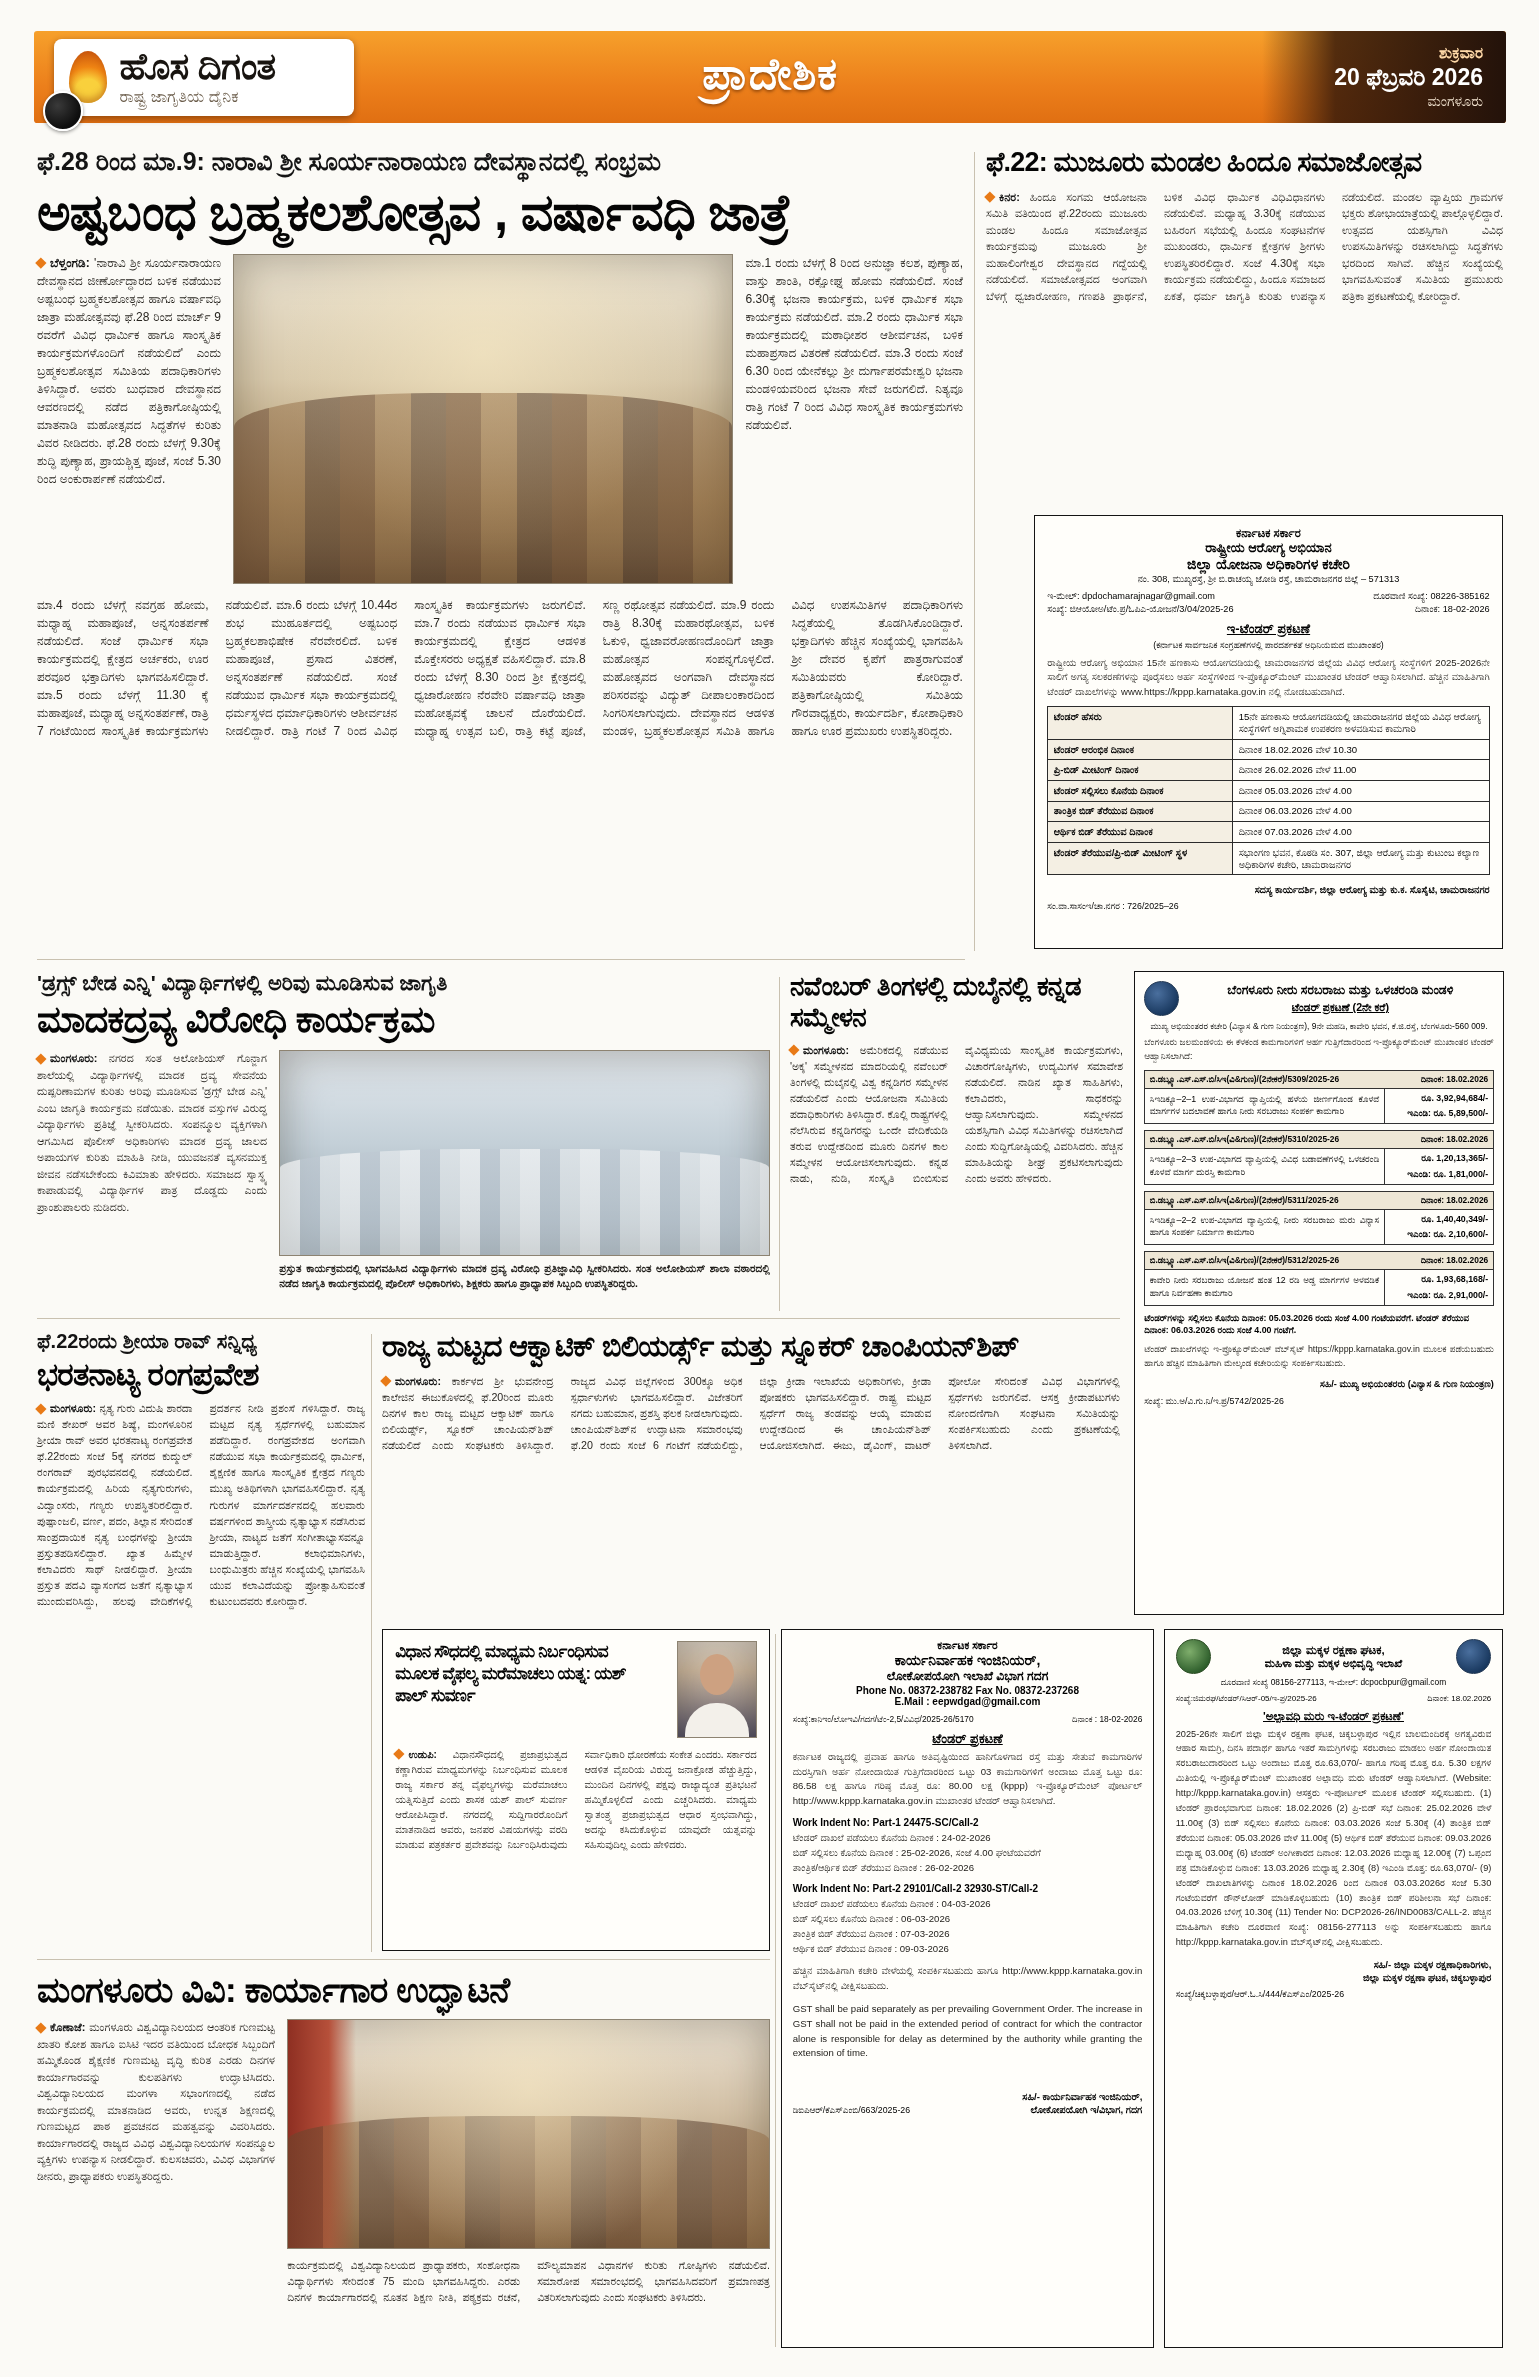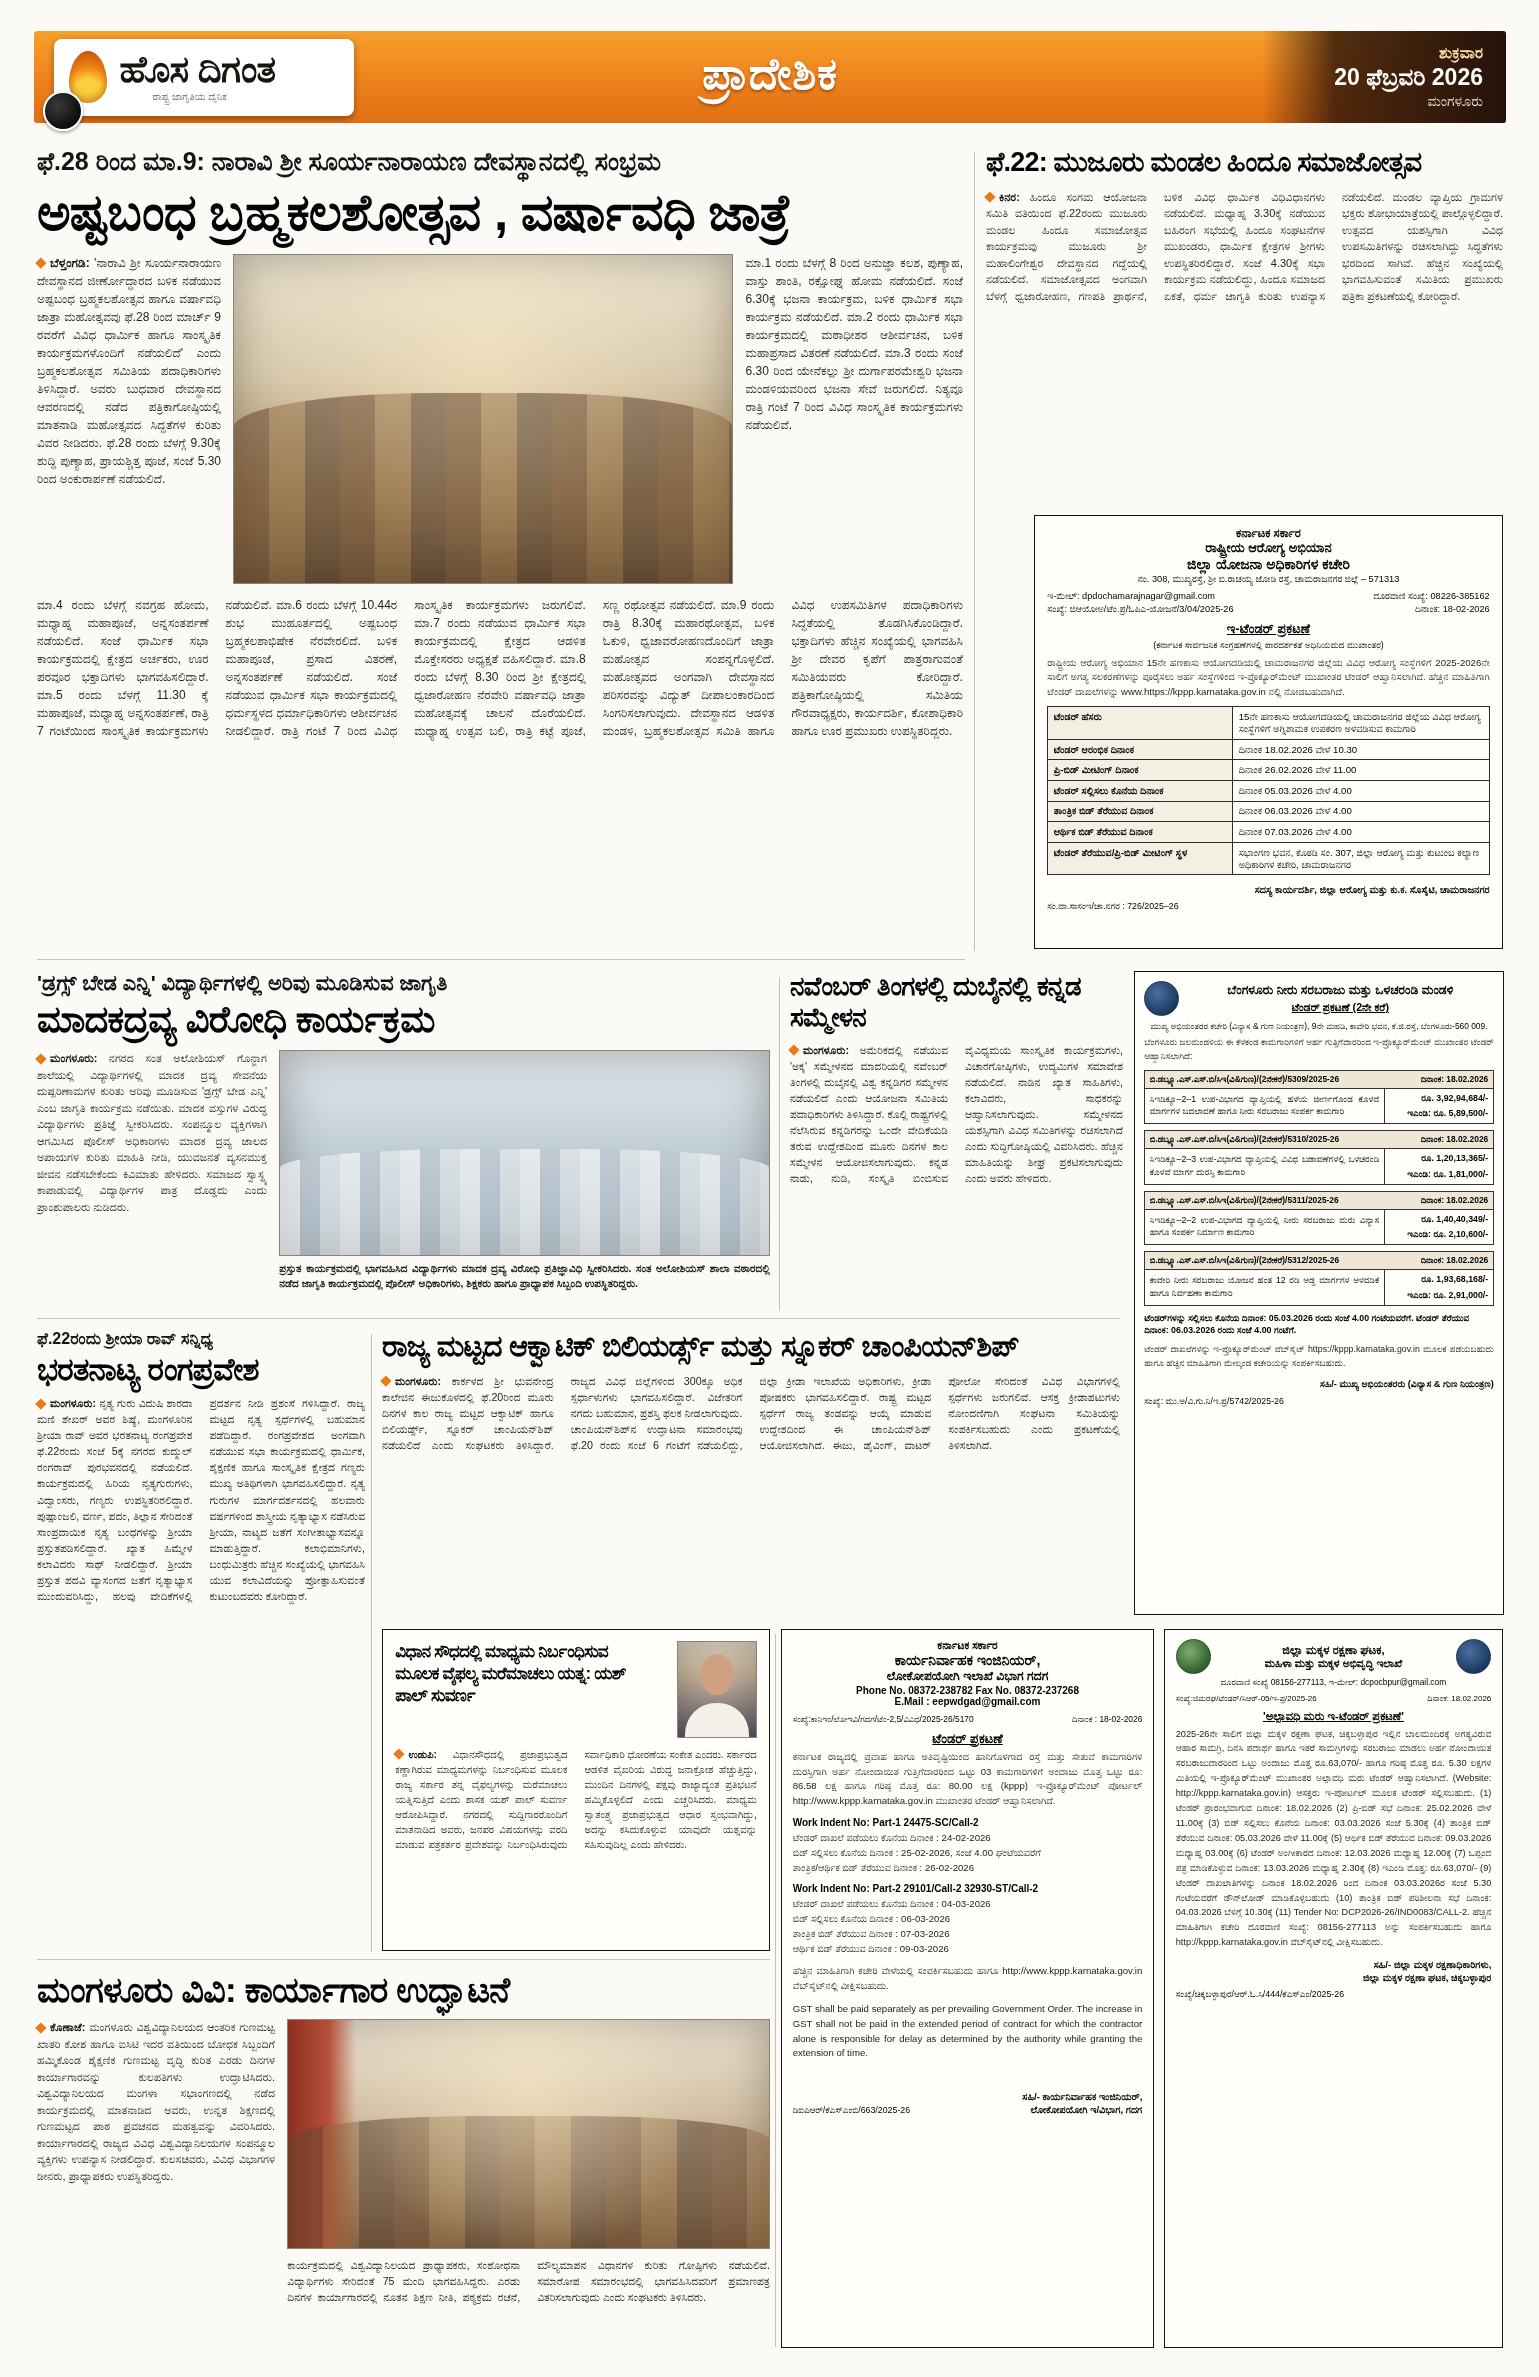--- a/index.html
+++ b/index.html
@@ -6,21 +6,21 @@
   html,body { background:#d9d6cf; }
   body { font-family:"Liberation Sans", sans-serif; }
   .page { position:relative; width:1540px; height:2377px; margin:0 auto; background:#fbfaf6; overflow:hidden; }
   .abs { position:absolute; }
 
   
   .masthead { background:linear-gradient(180deg,#f6a02b 0%,#ec7f1b 60%,#e06f12 100%); border-radius:3.1px; }
   .logo-box { position:absolute; left:20px; top:7.7px; width:300px; height:77px; background:#ffffff; border-radius:7.7px; box-shadow:0 2.3px 6.1px rgba(60,25,0,.45); display:flex; align-items:center; gap:12.3px; padding:6.1px 15.3px; }
   .flame { width:38px; height:52px; border-radius:50% 50% 50% 50% / 62% 62% 38% 38%; background:radial-gradient(circle at 50% 78%, #f9d03c 0 28%, #ef8413 55%, #bf4b0c 100%); box-shadow:inset 0 -4.6px 7.7px rgba(150,50,0,.4); }
   .logo-title { font-size:37px; font-weight:bold; color:#181410; letter-spacing:-0.8px; line-height:1.05; }
-  .logo-tagline { font-size:10px; color:#6b5d4b; margin-top:1.5px;margin-left:33px; }
+  .logo-tagline { font-size:16px; color:#6b5d4b; margin-top:1.5px; }
   .edition-badge { position:absolute; left:-10.7px; bottom:-15.3px; width:40px; height:40px; border-radius:50%; background:radial-gradient(circle at 35% 35%, #3a3a3a, #0d0d0d 70%); border:2.3px solid #fff; box-shadow:0 1.5px 3.8px rgba(0,0,0,.4); }
   .section-title { position:absolute; left:50%; top:18.4px; transform:translateX(-50%); font-size:44px; font-weight:bold; color:#ffffff; text-shadow:0 2.3px 3.1px rgba(95,40,0,.55); letter-spacing:0.8px; }
   .date-panel { position:absolute; right:0; top:0; height:100%; width:244px; background:linear-gradient(90deg, rgba(90,40,8,0) 0%, rgba(55,26,10,.85) 30%, #23120a 100%); border-radius:0 3.1px 3.1px 0; color:#fff; display:flex; flex-direction:column; justify-content:center; align-items:flex-end; padding-right:23px; gap:2.3px; }
   .date-day { font-size:15.3px; font-weight:bold; color:#ffd9a8; }
   .date-date { font-size:23px; font-weight:bold; }
   .date-edition { font-size:14px; color:#f2e3cf; }
 
   
   .kicker { font-weight:bold; color:#141414; }
   .hl { font-weight:bold; color:#050505; letter-spacing:-0.8px; line-height:1.08; }
@@ -264,21 +264,21 @@
 
     <div class="bw-note">ಟೆಂಡರ್‌ಗಳನ್ನು ಸಲ್ಲಿಸಲು ಕೊನೆಯ ದಿನಾಂಕ: 05.03.2026 ರಂದು ಸಂಜೆ 4.00 ಗಂಟೆಯವರೆಗೆ. ಟೆಂಡರ್ ತೆರೆಯುವ ದಿನಾಂಕ: 06.03.2026 ರಂದು ಸಂಜೆ 4.00 ಗಂಟೆಗೆ.</div>
     <p class="nb-body" style="margin-top:6.1px;font-size:8.8px;">ಟೆಂಡರ್ ದಾಖಲೆಗಳನ್ನು ಇ-ಪ್ರೊಕ್ಯೂರ್‌ಮೆಂಟ್ ವೆಬ್‌ಸೈಟ್ https://kppp.karnataka.gov.in ಮೂಲಕ ಪಡೆಯಬಹುದು ಹಾಗೂ ಹೆಚ್ಚಿನ ಮಾಹಿತಿಗಾಗಿ ಮೇಲ್ಕಂಡ ಕಚೇರಿಯನ್ನು ಸಂಪರ್ಕಿಸಬಹುದು.</p>
     <div class="nb-sign" style="font-size:9.2px;">ಸಹಿ/- ಮುಖ್ಯ ಅಭಿಯಂತರರು (ವಿನ್ಯಾಸ &amp; ಗುಣ ನಿಯಂತ್ರಣ)</div>
     <div class="nb-ref2">ಸಂಖ್ಯೆ: ಮು.ಅ/ವಿ.ಗು.ನಿ/ಇ.ಪ್ರ/5742/2025-26</div>
   </section>
 
   <div class="hrule abs" style="left:37px;top:1318px;width:1083px;"></div>
 
   <section class="abs" style="left:37px;top:1330px;width:328px;">
-    <div class="kicker" style="font-size:16px;">ಫೆ.22ರಂದು ಶ್ರೀಯಾ ರಾವ್ ಸನ್ನಿಧ್ಯ</div>
+    <div class="kicker" style="font-size:20px;">ಫೆ.22ರಂದು ಶ್ರೀಯಾ ರಾವ್ ಸನ್ನಿಧ್ಯ</div>
     <div class="hl" style="font-size:31px;margin-top:4.6px;">ಭರತನಾಟ್ಯ ರಂಗಪ್ರವೇಶ</div>
     <div class="c2" style="margin-top:9.2px;">
       <p class="bt" style="font-size:10.7px;"><i class="dot"></i><span class="place">ಮಂಗಳೂರು: </span><span>ನೃತ್ಯ ಗುರು ವಿದುಷಿ ಶಾರದಾ ಮಣಿ ಶೇಖರ್ ಅವರ ಶಿಷ್ಯೆ, ಮಂಗಳೂರಿನ ಶ್ರೀಯಾ ರಾವ್ ಅವರ ಭರತನಾಟ್ಯ ರಂಗಪ್ರವೇಶ ಫೆ.22ರಂದು ಸಂಜೆ 5ಕ್ಕೆ ನಗರದ ಕುದ್ಮುಲ್ ರಂಗರಾವ್ ಪುರಭವನದಲ್ಲಿ ನಡೆಯಲಿದೆ. ಕಾರ್ಯಕ್ರಮದಲ್ಲಿ ಹಿರಿಯ ನೃತ್ಯಗುರುಗಳು, ವಿದ್ವಾಂಸರು, ಗಣ್ಯರು ಉಪಸ್ಥಿತರಿರಲಿದ್ದಾರೆ. ಪುಷ್ಪಾಂಜಲಿ, ವರ್ಣ, ಪದಂ, ತಿಲ್ಲಾನ ಸೇರಿದಂತೆ ಸಾಂಪ್ರದಾಯಿಕ ನೃತ್ಯ ಬಂಧಗಳನ್ನು ಶ್ರೀಯಾ ಪ್ರಸ್ತುತಪಡಿಸಲಿದ್ದಾರೆ. ಖ್ಯಾತ ಹಿಮ್ಮೇಳ ಕಲಾವಿದರು ಸಾಥ್ ನೀಡಲಿದ್ದಾರೆ. ಶ್ರೀಯಾ ಪ್ರಸ್ತುತ ಪದವಿ ವ್ಯಾಸಂಗದ ಜತೆಗೆ ನೃತ್ಯಾಭ್ಯಾಸ ಮುಂದುವರಿಸಿದ್ದು, ಹಲವು ವೇದಿಕೆಗಳಲ್ಲಿ ಪ್ರದರ್ಶನ ನೀಡಿ ಪ್ರಶಂಸೆ ಗಳಿಸಿದ್ದಾರೆ. ರಾಜ್ಯ ಮಟ್ಟದ ನೃತ್ಯ ಸ್ಪರ್ಧೆಗಳಲ್ಲಿ ಬಹುಮಾನ ಪಡೆದಿದ್ದಾರೆ. ರಂಗಪ್ರವೇಶದ ಅಂಗವಾಗಿ ನಡೆಯುವ ಸಭಾ ಕಾರ್ಯಕ್ರಮದಲ್ಲಿ ಧಾರ್ಮಿಕ, ಶೈಕ್ಷಣಿಕ ಹಾಗೂ ಸಾಂಸ್ಕೃತಿಕ ಕ್ಷೇತ್ರದ ಗಣ್ಯರು ಮುಖ್ಯ ಅತಿಥಿಗಳಾಗಿ ಭಾಗವಹಿಸಲಿದ್ದಾರೆ. ನೃತ್ಯ ಗುರುಗಳ ಮಾರ್ಗದರ್ಶನದಲ್ಲಿ ಹಲವಾರು ವರ್ಷಗಳಿಂದ ಶಾಸ್ತ್ರೀಯ ನೃತ್ಯಾಭ್ಯಾಸ ನಡೆಸಿರುವ ಶ್ರೀಯಾ, ನಾಟ್ಯದ ಜತೆಗೆ ಸಂಗೀತಾಭ್ಯಾಸವನ್ನೂ ಮಾಡುತ್ತಿದ್ದಾರೆ. ಕಲಾಭಿಮಾನಿಗಳು, ಬಂಧುಮಿತ್ರರು ಹೆಚ್ಚಿನ ಸಂಖ್ಯೆಯಲ್ಲಿ ಭಾಗವಹಿಸಿ ಯುವ ಕಲಾವಿದೆಯನ್ನು ಪ್ರೋತ್ಸಾಹಿಸುವಂತೆ ಕುಟುಂಬದವರು ಕೋರಿದ್ದಾರೆ.</span></p>
     </div>
   </section>
 
   <div class="vrule abs" style="left:371px;top:1334px;height:618px;"></div>
 
   <section class="abs" style="left:382px;top:1330px;width:738px;">
     <div class="hl" style="font-size:29px;line-height:1.15;">ರಾಜ್ಯ ಮಟ್ಟದ ಆಕ್ವಾಟಿಕ್ ಬಿಲಿಯರ್ಡ್ಸ್ ಮತ್ತು ಸ್ನೂಕರ್ ಚಾಂಪಿಯನ್‌ಶಿಪ್</div>

